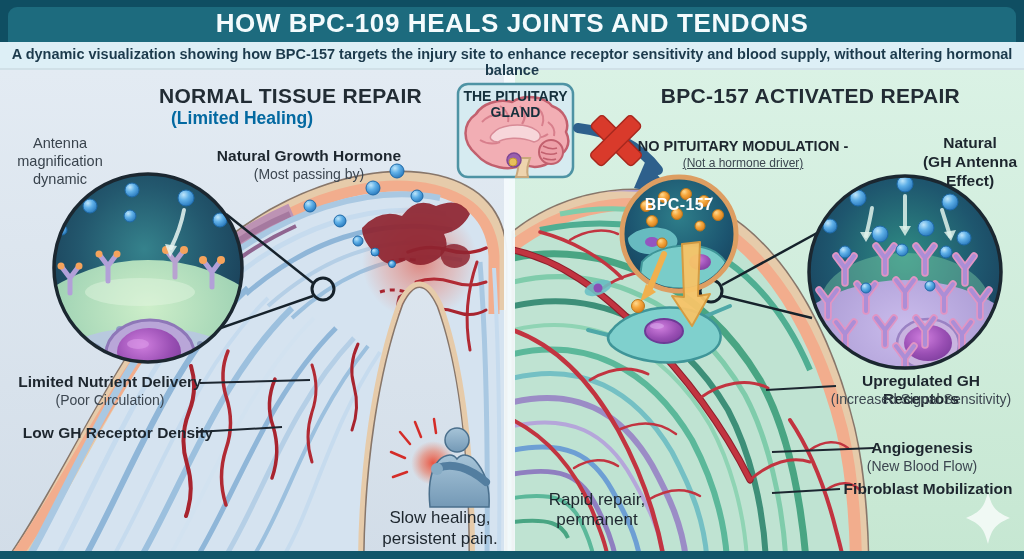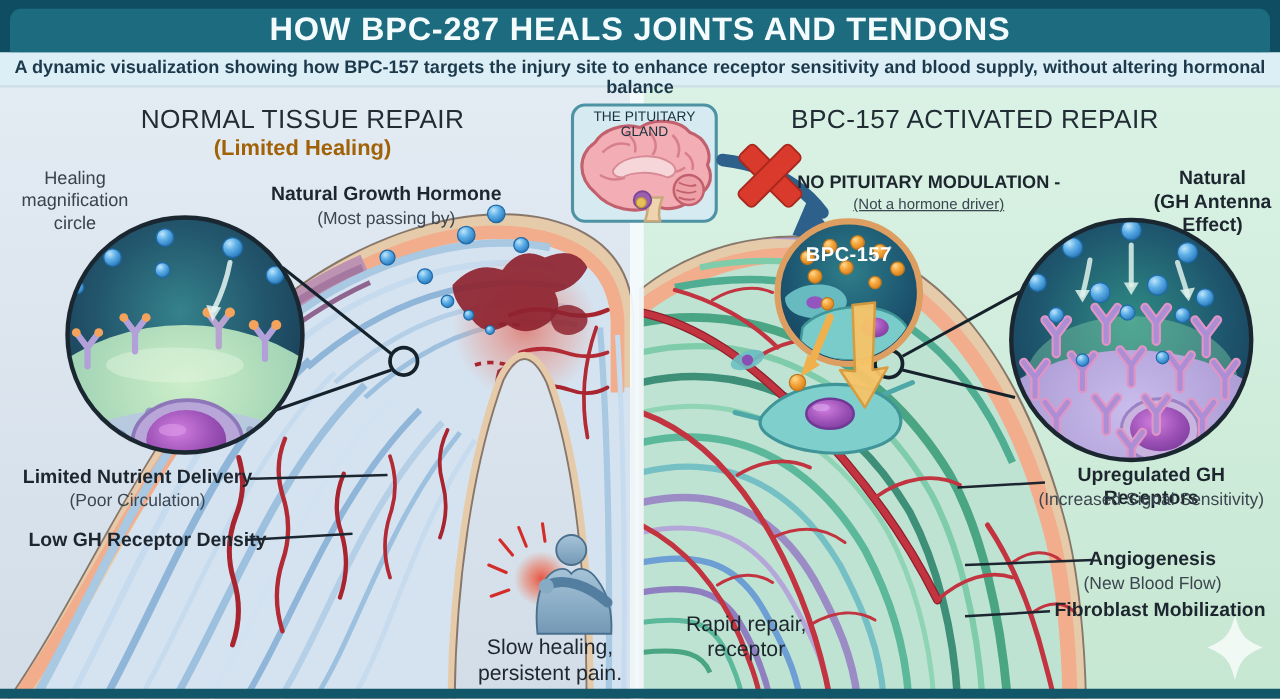--- a/index.html
+++ b/index.html
@@ -3,28 +3,28 @@
 <meta charset="utf-8">
 <style>
   html,body{margin:0;padding:0;background:#222;}
   .stage{position:relative;width:1024px;height:559px;overflow:hidden;
          font-family:"Liberation Sans",sans-serif;background:#dde7f0;}
   .stage svg{position:absolute;left:0;top:0;}
   .ov{position:absolute;z-index:3;text-align:center;color:#1f2933;pointer-events:none;}
   .title{left:0;top:8px;width:1024px;font-size:26px;font-weight:bold;color:#f4fbfd;
          letter-spacing:.6px;}
   .subtitle{left:0;top:46px;width:1024px;font-size:14.5px;font-weight:bold;color:#1c3a4c;}
-  .h1{font-size:21px;font-weight:normal;letter-spacing:.3px;color:#222c34;}
-  .h2{font-size:17.5px;font-weight:bold;color:#a16207;}
+  .h1{font-size:21px;font-weight:bold;letter-spacing:.3px;color:#222c34;text-align:right;}
+  .h2{font-size:17.5px;font-weight:bold;color:#0369a1;}
   .lbl{font-size:15.5px;font-weight:bold;color:#1d262e;}
   .sub{font-size:14px;color:#3c4650;}
   .note{font-size:14.5px;line-height:1.25;color:#39434d;}
   .big{font-size:17px;font-weight:normal;line-height:21px;color:#1d262e;}
   .badge{font-size:16px;font-weight:bold;color:#ffffff;letter-spacing:.4px;}
-  .boxtitle{font-size:11px;font-weight:normal;color:#15303c;}
+  .boxtitle{font-size:14px;font-weight:bold;color:#15303c;}
 </style>
 </head>
 <body>
 
 <div class="stage">
 
 <svg width="1024" height="559" viewBox="0 0 1024 559">
 <defs>
   <radialGradient id="gLC" cx="48%" cy="40%" r="75%">
     <stop offset="0%" stop-color="#35828c"></stop>
@@ -437,30 +437,30 @@
 <g>
   <rect x="0" y="0" width="1024" height="42" fill="#0f4e62"></rect>
   <rect x="8" y="7" width="1008" height="35" rx="9" fill="#1d6b7e"></rect>
   <rect x="8" y="33" width="1008" height="9" fill="#1d6b7e"></rect>
   <rect x="0" y="42" width="1024" height="28" fill="#ddeff6"></rect>
   <rect x="0" y="68" width="1024" height="2" fill="rgba(0,0,0,0.06)"></rect>
 </g>
 <rect x="0" y="551" width="1024" height="8" fill="#12566a"></rect>
 </svg>
 
-<div class="ov title">HOW BPC-287 HEALS JOINTS AND TENDONS</div>
+<div class="ov title">HOW BPC-109 HEALS JOINTS AND TENDONS</div>
 <div class="ov subtitle">A dynamic visualization showing how BPC-157 targets the injury site to enhance receptor sensitivity and blood supply, without altering hormonal balance</div>
 
 <div class="ov h1" style="left:62px;top:84px;width:360px;">NORMAL TISSUE REPAIR</div>
 <div class="ov h2" style="left:62px;top:108px;width:360px;">(Limited Healing)</div>
 
 <div class="ov note" style="left:4px;top:134px;width:112px;">
-  <div>Healing</div>
+  <div>Antenna</div>
   <div>magnification</div>
-  <div>circle</div>
+  <div>dynamic</div>
 </div>
 
 <div class="ov lbl" style="left:212px;top:147px;width:194px;">Natural Growth Hormone</div>
 <div class="ov sub" style="left:212px;top:166px;width:194px;">(Most passing by)</div>
 
 <div class="ov boxtitle" style="left:458px;top:88px;width:115px;">THE PITUITARY GLAND</div>
 
 <div class="ov h1" style="left:600px;top:84px;width:360px;">BPC-157 ACTIVATED REPAIR</div>
 
 <div class="ov lbl" style="left:623px;top:138px;width:240px;font-size:14.5px;">NO PITUITARY MODULATION -</div>
@@ -484,16 +484,16 @@
 </div>
 
 <div class="ov lbl" style="left:830px;top:372px;width:182px;">Upregulated GH Receptors</div>
 <div class="ov sub" style="left:830px;top:391px;width:182px;">(Increased Signal Sensitivity)</div>
 <div class="ov lbl" style="left:832px;top:439px;width:180px;">Angiogenesis</div>
 <div class="ov sub" style="left:832px;top:458px;width:180px;">(New Blood Flow)</div>
 <div class="ov lbl" style="left:836px;top:480px;width:184px;">Fibroblast Mobilization</div>
 
 <div class="ov big" style="left:512px;top:490px;width:170px;line-height:20px;">
   <div>Rapid repair,</div>
-  <div>receptor</div>
+  <div>permanent</div>
 </div>
 
 </div>
 
 </body></html>

